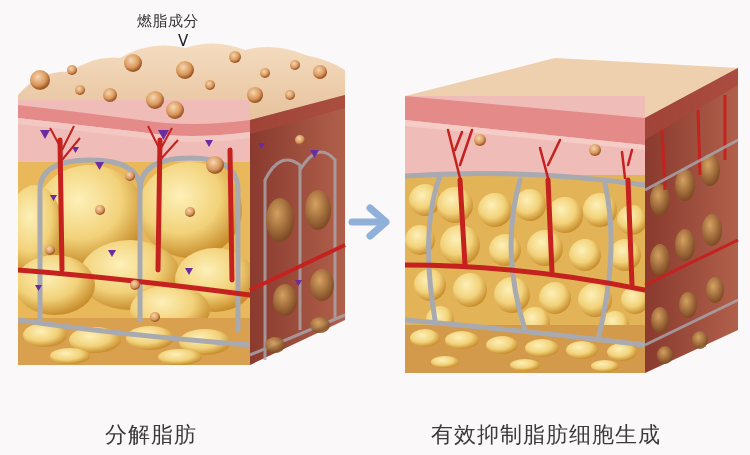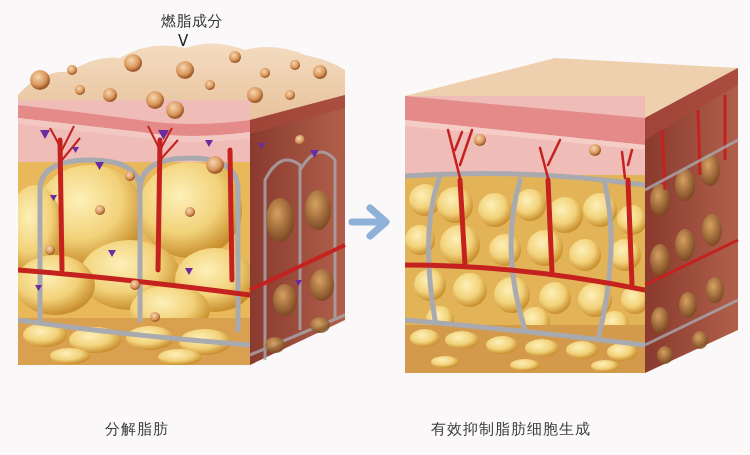--- a/index.html
+++ b/index.html
@@ -1,22 +1,22 @@
 <!DOCTYPE html>
 <html><head>
 <meta charset="utf-8">
 <style>
   html, body { margin:0; padding:0; }
   body { width:750px; height:455px; background:#faf8f8; position:relative; overflow:hidden;
          font-family:"DejaVu Sans", "Liberation Sans", sans-serif; }
   .stage { position:absolute; left:0; top:0; width:750px; height:455px; }
-  .label { position:absolute; color:#3a3a3a; font-size:15px; letter-spacing:1px; white-space:nowrap; }
+  .label { position:absolute; color:#3a3a3a; font-size:22px; letter-spacing:1px; white-space:nowrap; }
   #lbl-left { left:105px; top:420px; }
   #lbl-right { left:431px; top:420px; }
-  #lbl-top { left:137px; top:12px; font-size:15px; letter-spacing:0.5px; color:#333;margin-left:24px; }
+  #lbl-top { left:137px; top:12px; font-size:15px; letter-spacing:0.5px; color:#333; }
   #lbl-caret { left:178px; top:32px; font-size:15px; color:#222; }
 </style>
 </head>
 <body>
 
 <div class="stage">
 <svg width="750" height="455" viewBox="0 0 750 455" xmlns="http://www.w3.org/2000/svg">
   <defs>
     <radialGradient id="fatG" cx="40%" cy="35%" r="65%">
       <stop offset="0%" stop-color="#fdf0b8"></stop>

